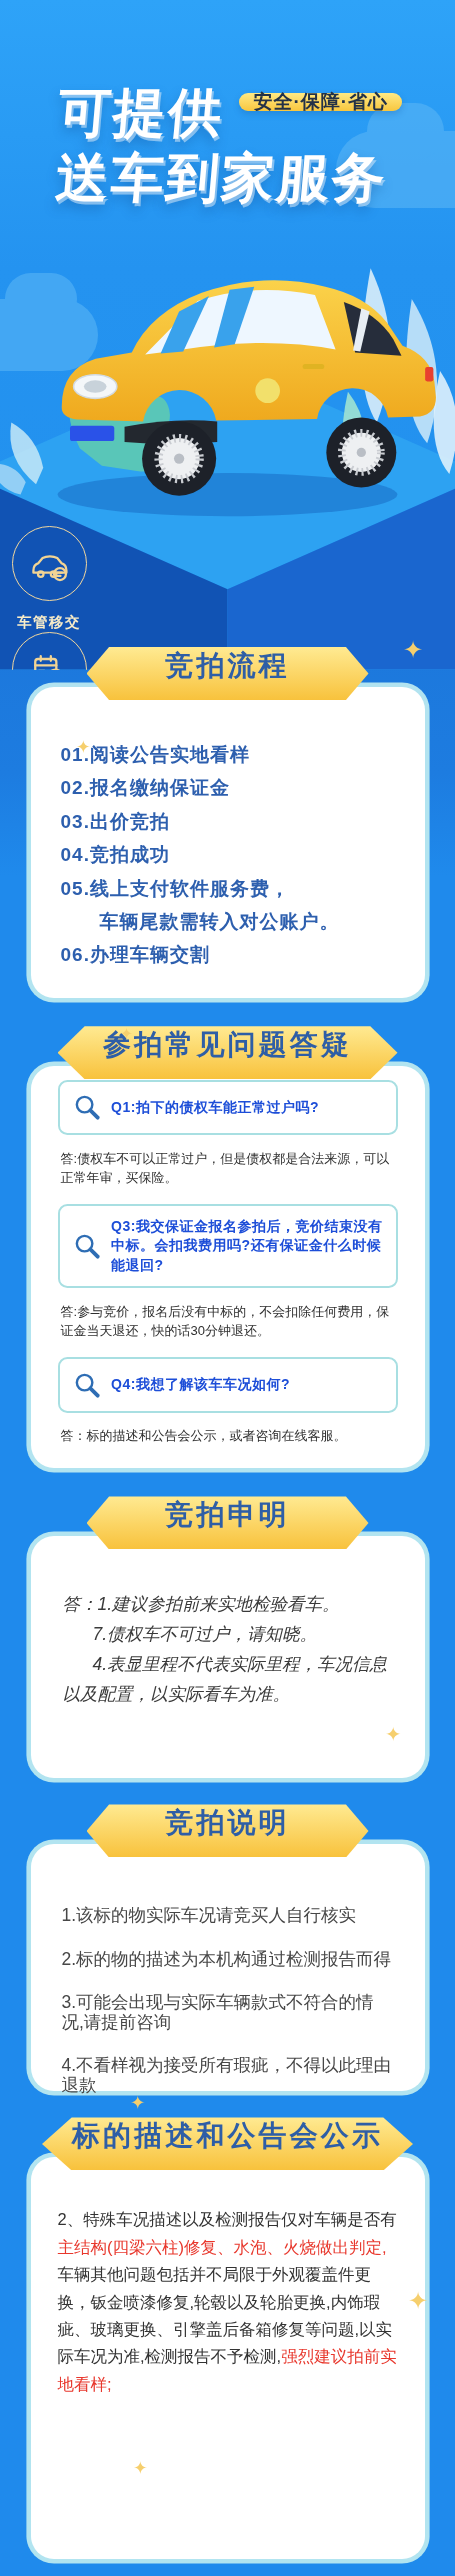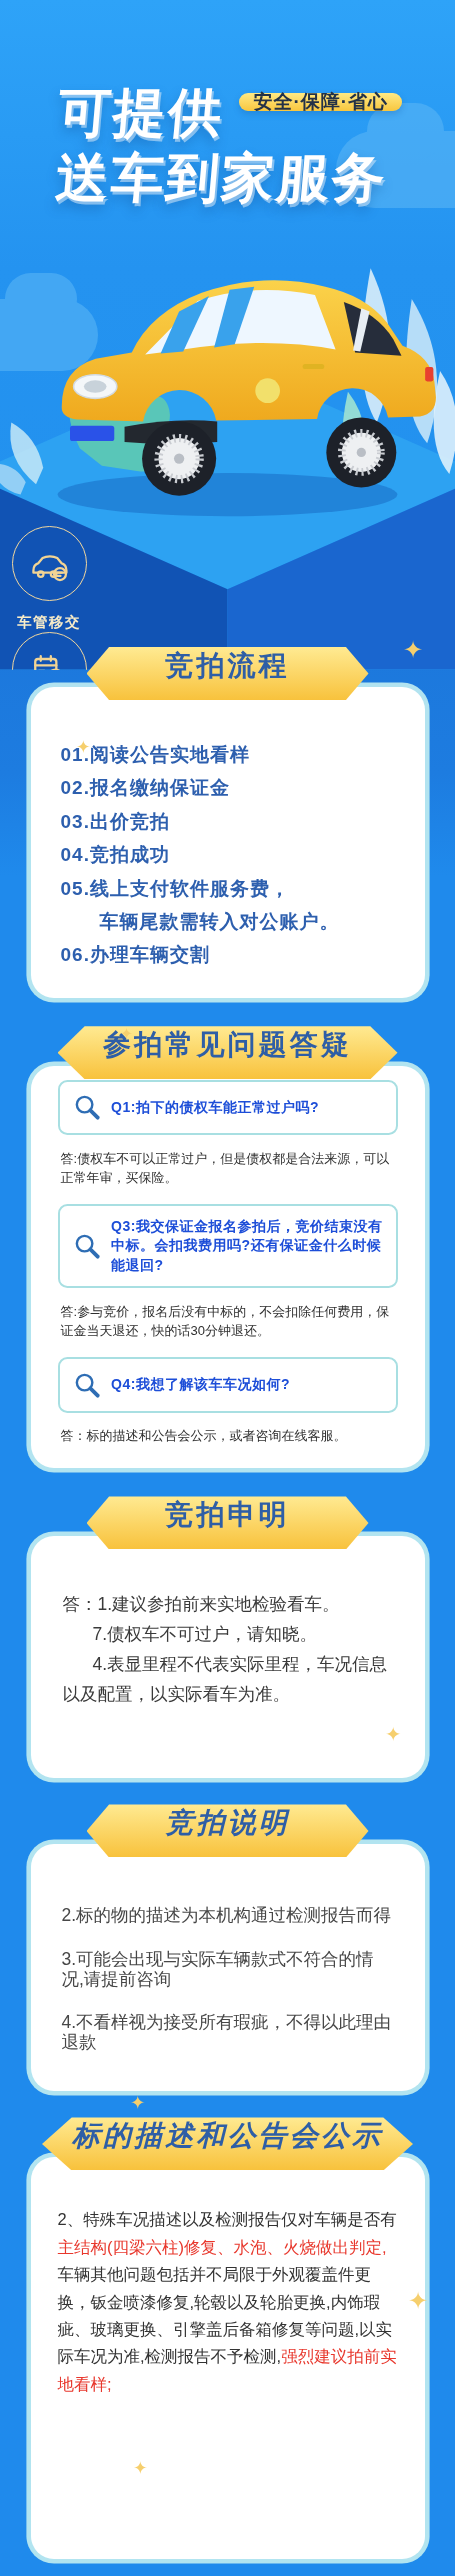--- a/index.html
+++ b/index.html
@@ -32,37 +32,37 @@
   
   .ribbon{position:relative;z-index:3;width:282px;height:53px;margin:16px auto;
           display:flex;align-items:flex-start;justify-content:center;
           background:linear-gradient(180deg,#ffea92,#f8c23c);
           clip-path:polygon(8% 0%,92% 0%,100% 50%,92% 100%,8% 100%,0% 50%);}
   .ribbon span{font-size:28px;font-weight:800;color:#2e5ea6;letter-spacing:3.1px;}
   .ribbon.wide{width:340px;}
   .ribbon.xwide{width:371px;}
   .r1{margin-top:-23px;}
   .rgap{margin-top:28px;}
-  .rgap2{margin-top:26px;font-style:italic;}
+  .rgap2{margin-top:26px;}
   
   .card{position:relative;z-index:1;width:394px;margin:-29px auto 0;background:#ffffff;border-radius:23px;
         box-shadow:0 0 0 4.6px rgba(186,233,240,.95);box-sizing:border-box;}
   
   .card.process{padding:58px 30px 19.6px;}
   .pline{font-size:19px;font-weight:700;color:#2d5fae;letter-spacing:1px;margin:0 0 14.4px;line-height:1.0;}
   .pline.cont{margin-left:39px;}
   
   .card.qa{padding:13.4px 27px 6.2px;}
   .qbox{border:2.1px solid #a8dfe2;border-radius:9.3px;padding:10.3px 12.4px;display:flex;align-items:center;gap:8.2px;background:#fff;}
   .qicon{flex:0 0 31px;width:31px;height:31px;color:#2e6db4;}
   .qicon svg{width:31px;height:31px;}
   .qtext{font-size:14px;font-weight:800;color:#1d4ed8;line-height:1.42;letter-spacing:0.5px;}
   .ans{font-size:13px;color:#303030;line-height:1.5;margin:13.4px 3.1px 16.5px;}
   
-  .card.stmt{padding:54px 32px 16px;height:242px;}
+  .card.stmt{padding:54px 32px 16px;height:242px;font-style:italic;}
   .sline{font-size:17.5px;color:#3a3a3a;line-height:1.7;margin:0;}
   .sline.ind{text-indent:30px;}
   
   .card.notes{padding:61px 31px 0;height:247px;}
   .nline{font-size:17.5px;color:#474747;margin:0 0 23px;line-height:1.15;}
   
   .card.tips{padding:49px 27px 0;height:402px;}
   .tipp{font-size:16.5px;color:#333333;line-height:1.66;margin:0 0 6.2px;}
   .tipp .red{color:#e8372c;}
   
@@ -281,20 +281,21 @@
   <p class="sline">答：1.建议参拍前来实地检验看车。</p>
       <p class="sline ind">7.债权车不可过户，请知晓。</p>
       <p class="sline ind">4.表显里程不代表实际里程，车况信息以及配置，以实际看车为准。</p>
     </section>
 
   <div class="ribbon rgap2">
     <span>竞拍说明</span>
   </div>
   <section class="card notes">
 
+  <p class="nline">1.该标的物实际车况请竞买人自行核实</p>
       <p class="nline">2.标的物的描述为本机构通过检测报告而得</p>
       <p class="nline">3.可能会出现与实际车辆款式不符合的情况,请提前咨询</p>
       <p class="nline">4.不看样视为接受所有瑕疵，不得以此理由退款</p>
     </section>
 
   <div class="ribbon xwide rgap2">
     <span>标的描述和公告会公示</span>
   </div>
   <section class="card tips">
 

